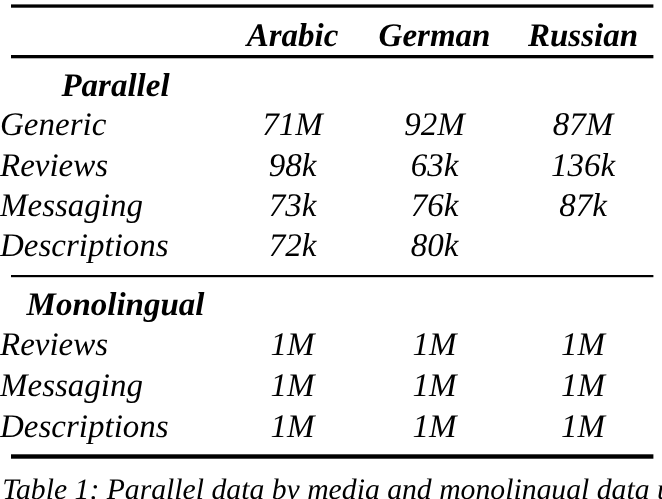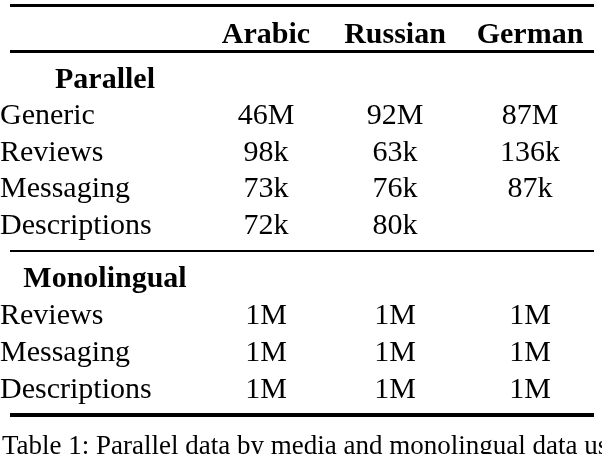--- a/index.html
+++ b/index.html
@@ -8,20 +8,21 @@
     background: #ffffff;
   }
   .page {
     position: relative;
     width: 602px;
     height: 454px;
     background: #ffffff;
     color: #000000;
     font-family: "Liberation Serif", serif;
     overflow: hidden;
+    font-style: italic;
   }
   .rule {
     margin-left: 10px;
     width: 584px;
     background: #000000;
   }
   .rule-top    { margin-top: 4px;  height: 3px; }
   .rule-head   { height: 3px; }
   .rule-mid    { margin-top: 9px;  height: 2px; }
   .rule-bottom { margin-top: 8px;  height: 3.5px; }
@@ -59,36 +60,36 @@
 </head>
 <body>
 
 <div class="page">
 
   <div class="rule rule-top"></div>
 
   <div class="trow trow-colhead">
     <div class="cell-label"></div>
     <div class="cell-val">Arabic</div>
+    <div class="cell-val">German</div>
     <div class="cell-val">Russian</div>
-    <div class="cell-val">German</div>
   </div>
 
   <div class="rule rule-head"></div>
 
   <div class="trow trow-section">
     <div class="cell-section">Parallel</div>
     <div></div>
       <div></div>
       <div></div>
   </div>
 
   <div class="trow trow-data">
     <div class="cell-label">Generic</div>
-    <div class="cell-val">46M</div>
+    <div class="cell-val">71M</div>
     <div class="cell-val">92M</div>
     <div class="cell-val">87M</div>
   </div>
 
   <div class="trow trow-data">
     <div class="cell-label">Reviews</div>
     <div class="cell-val">98k</div>
     <div class="cell-val">63k</div>
     <div class="cell-val">136k</div>
   </div>

